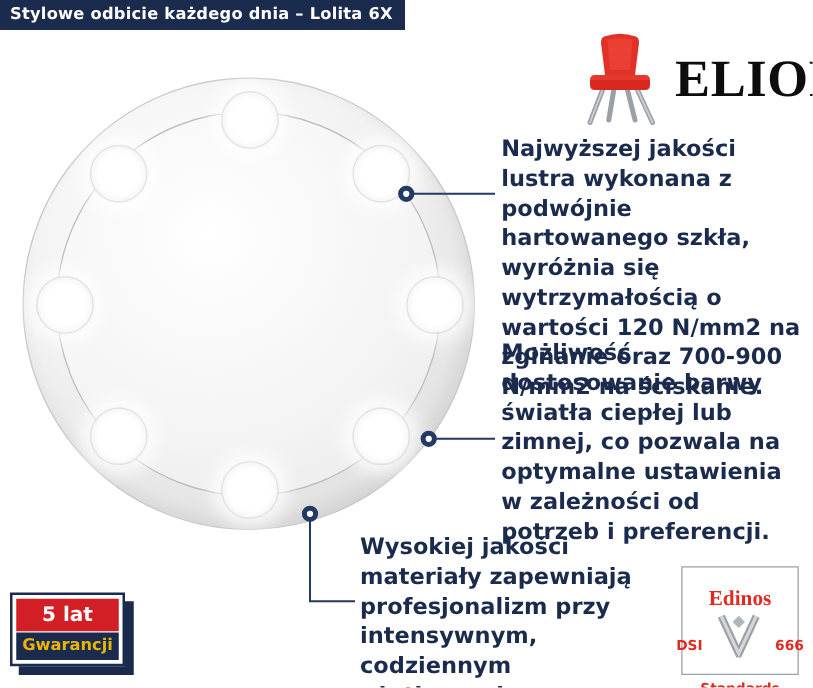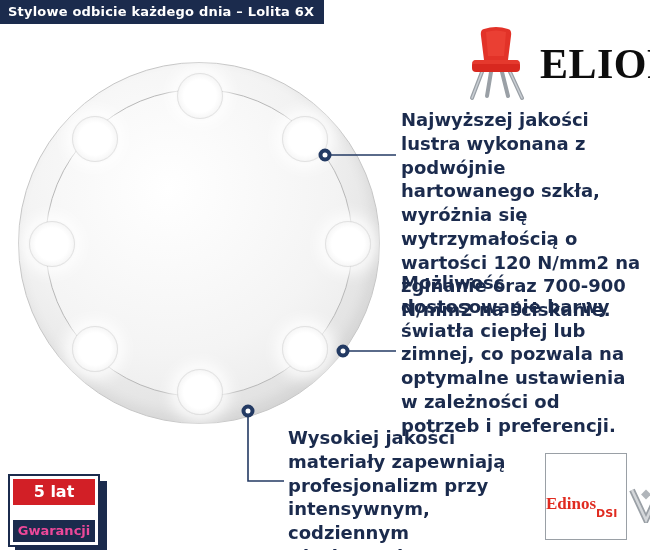--- a/index.html
+++ b/index.html
@@ -71,29 +71,29 @@
 
   
   .badge { position: absolute; left: 8px; top: 474px; width: 92px; }
   .badge-shadow { position: absolute; left: 7px; top: 7px; width: 100%; height: 100%; background: #1b2b4d; }
   .badge-main { position: relative; background: #ffffff; border: 2px solid #1b2b4d; padding: 3px; }
   .badge-red {
     background: #d21f26; color: #ffffff; text-align: center;
     font-weight: bold; font-size: 16px; padding: 3px 2px 4px;
   }
   .badge-navy {
-    background: #1b2b4d; color: #ec4899; text-align: center;
-    font-weight: bold; font-size: 13px; padding: 3px 2px 4px; margin-top: 15px;
+    background: #1b2b4d; color: #eab308; text-align: center;
+    font-weight: bold; font-size: 13px; padding: 3px 2px 4px; margin-top: 1px;
   }
 
   
   .edinos {
-    position: absolute; left: 545px; top: 453px; width: 82px; height: 87px;
+    position: absolute; left: 545px; top: 453px; width: 94px; height: 87px;
     border: 1px solid #9aa0a6; background: #ffffff;
-    display: flex; flex-direction: row; align-items: center; padding-top: 16px;
+    display: flex; flex-direction: column; align-items: center; padding-top: 16px;
   }
   .edinos-name {
     color: #e02b20; font-weight: bold; font-size: 17px;
     font-family: "Liberation Serif", "DejaVu Serif", serif; line-height: 1.1;
   }
   .edinos-mid { display: flex; align-items: flex-end; gap: 12px; margin-top: 1px; }
   .edinos-side { color: #e02b20; font-weight: bold; font-size: 11px; line-height: 1; padding-bottom: 4px; }
   .edinos-v { width: 34px; height: 36px; }
   .edinos-standards { color: #e02b20; font-weight: bold; font-size: 11px; line-height: 1.2; margin-top: 18px; }
 </style>

